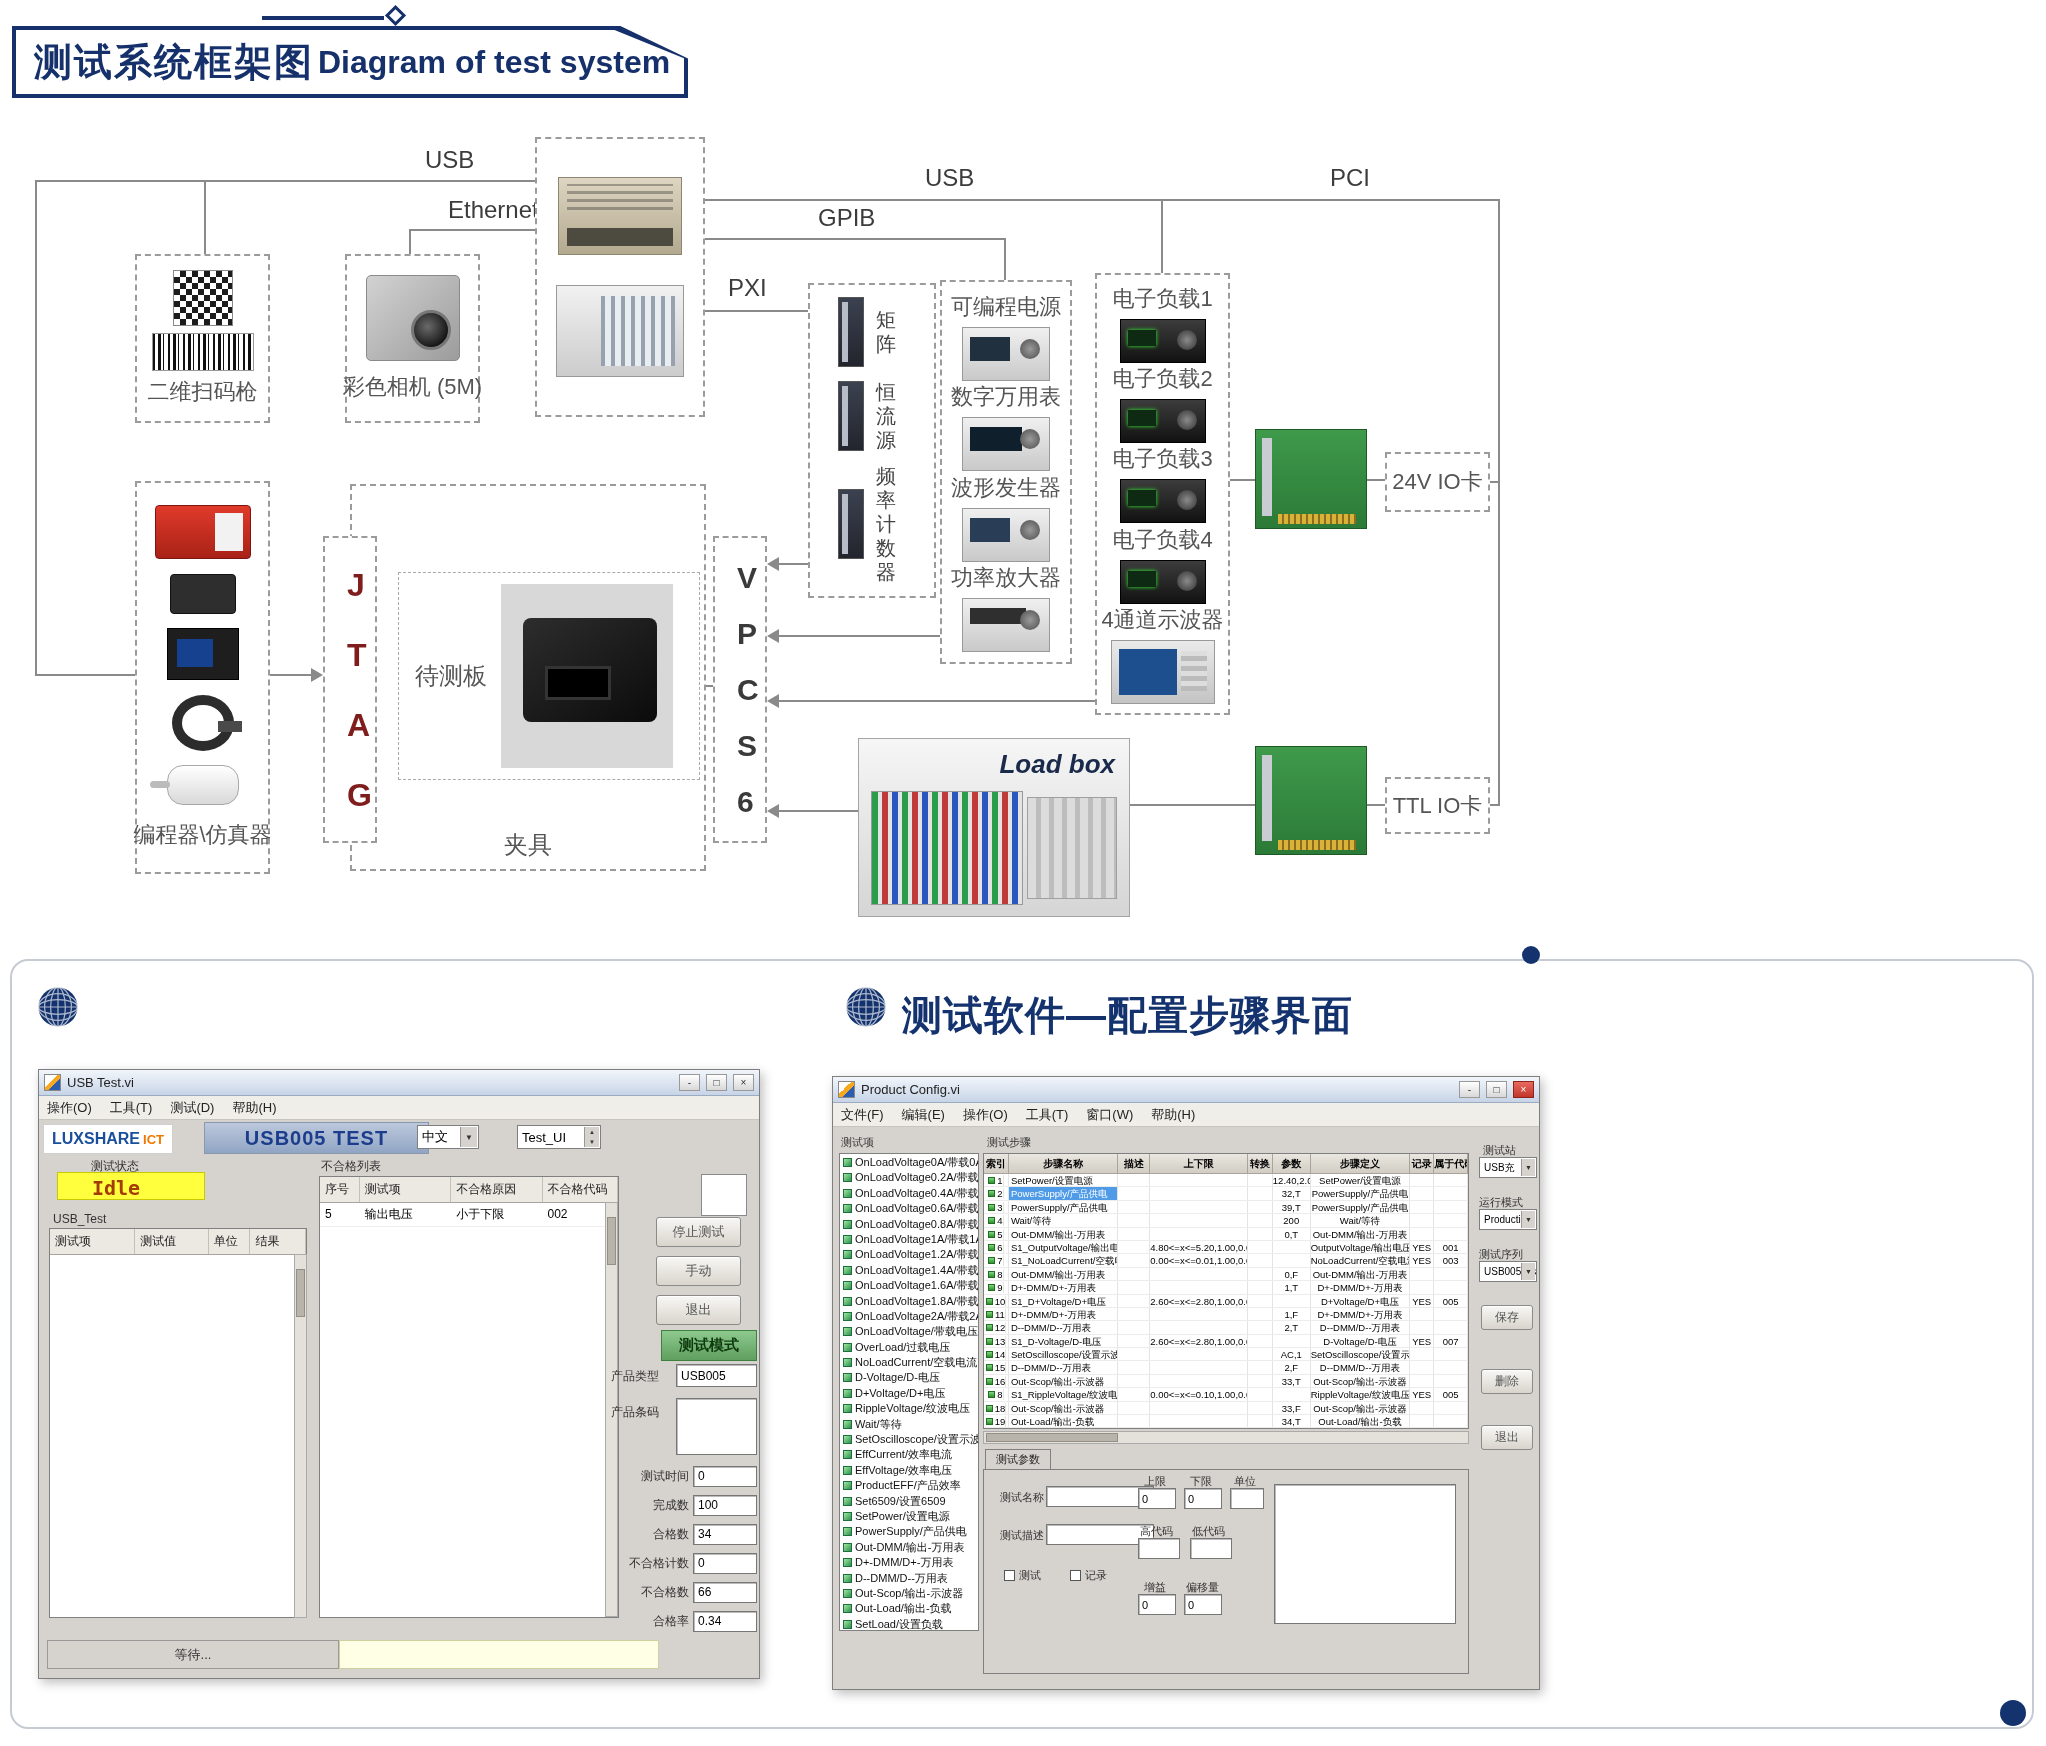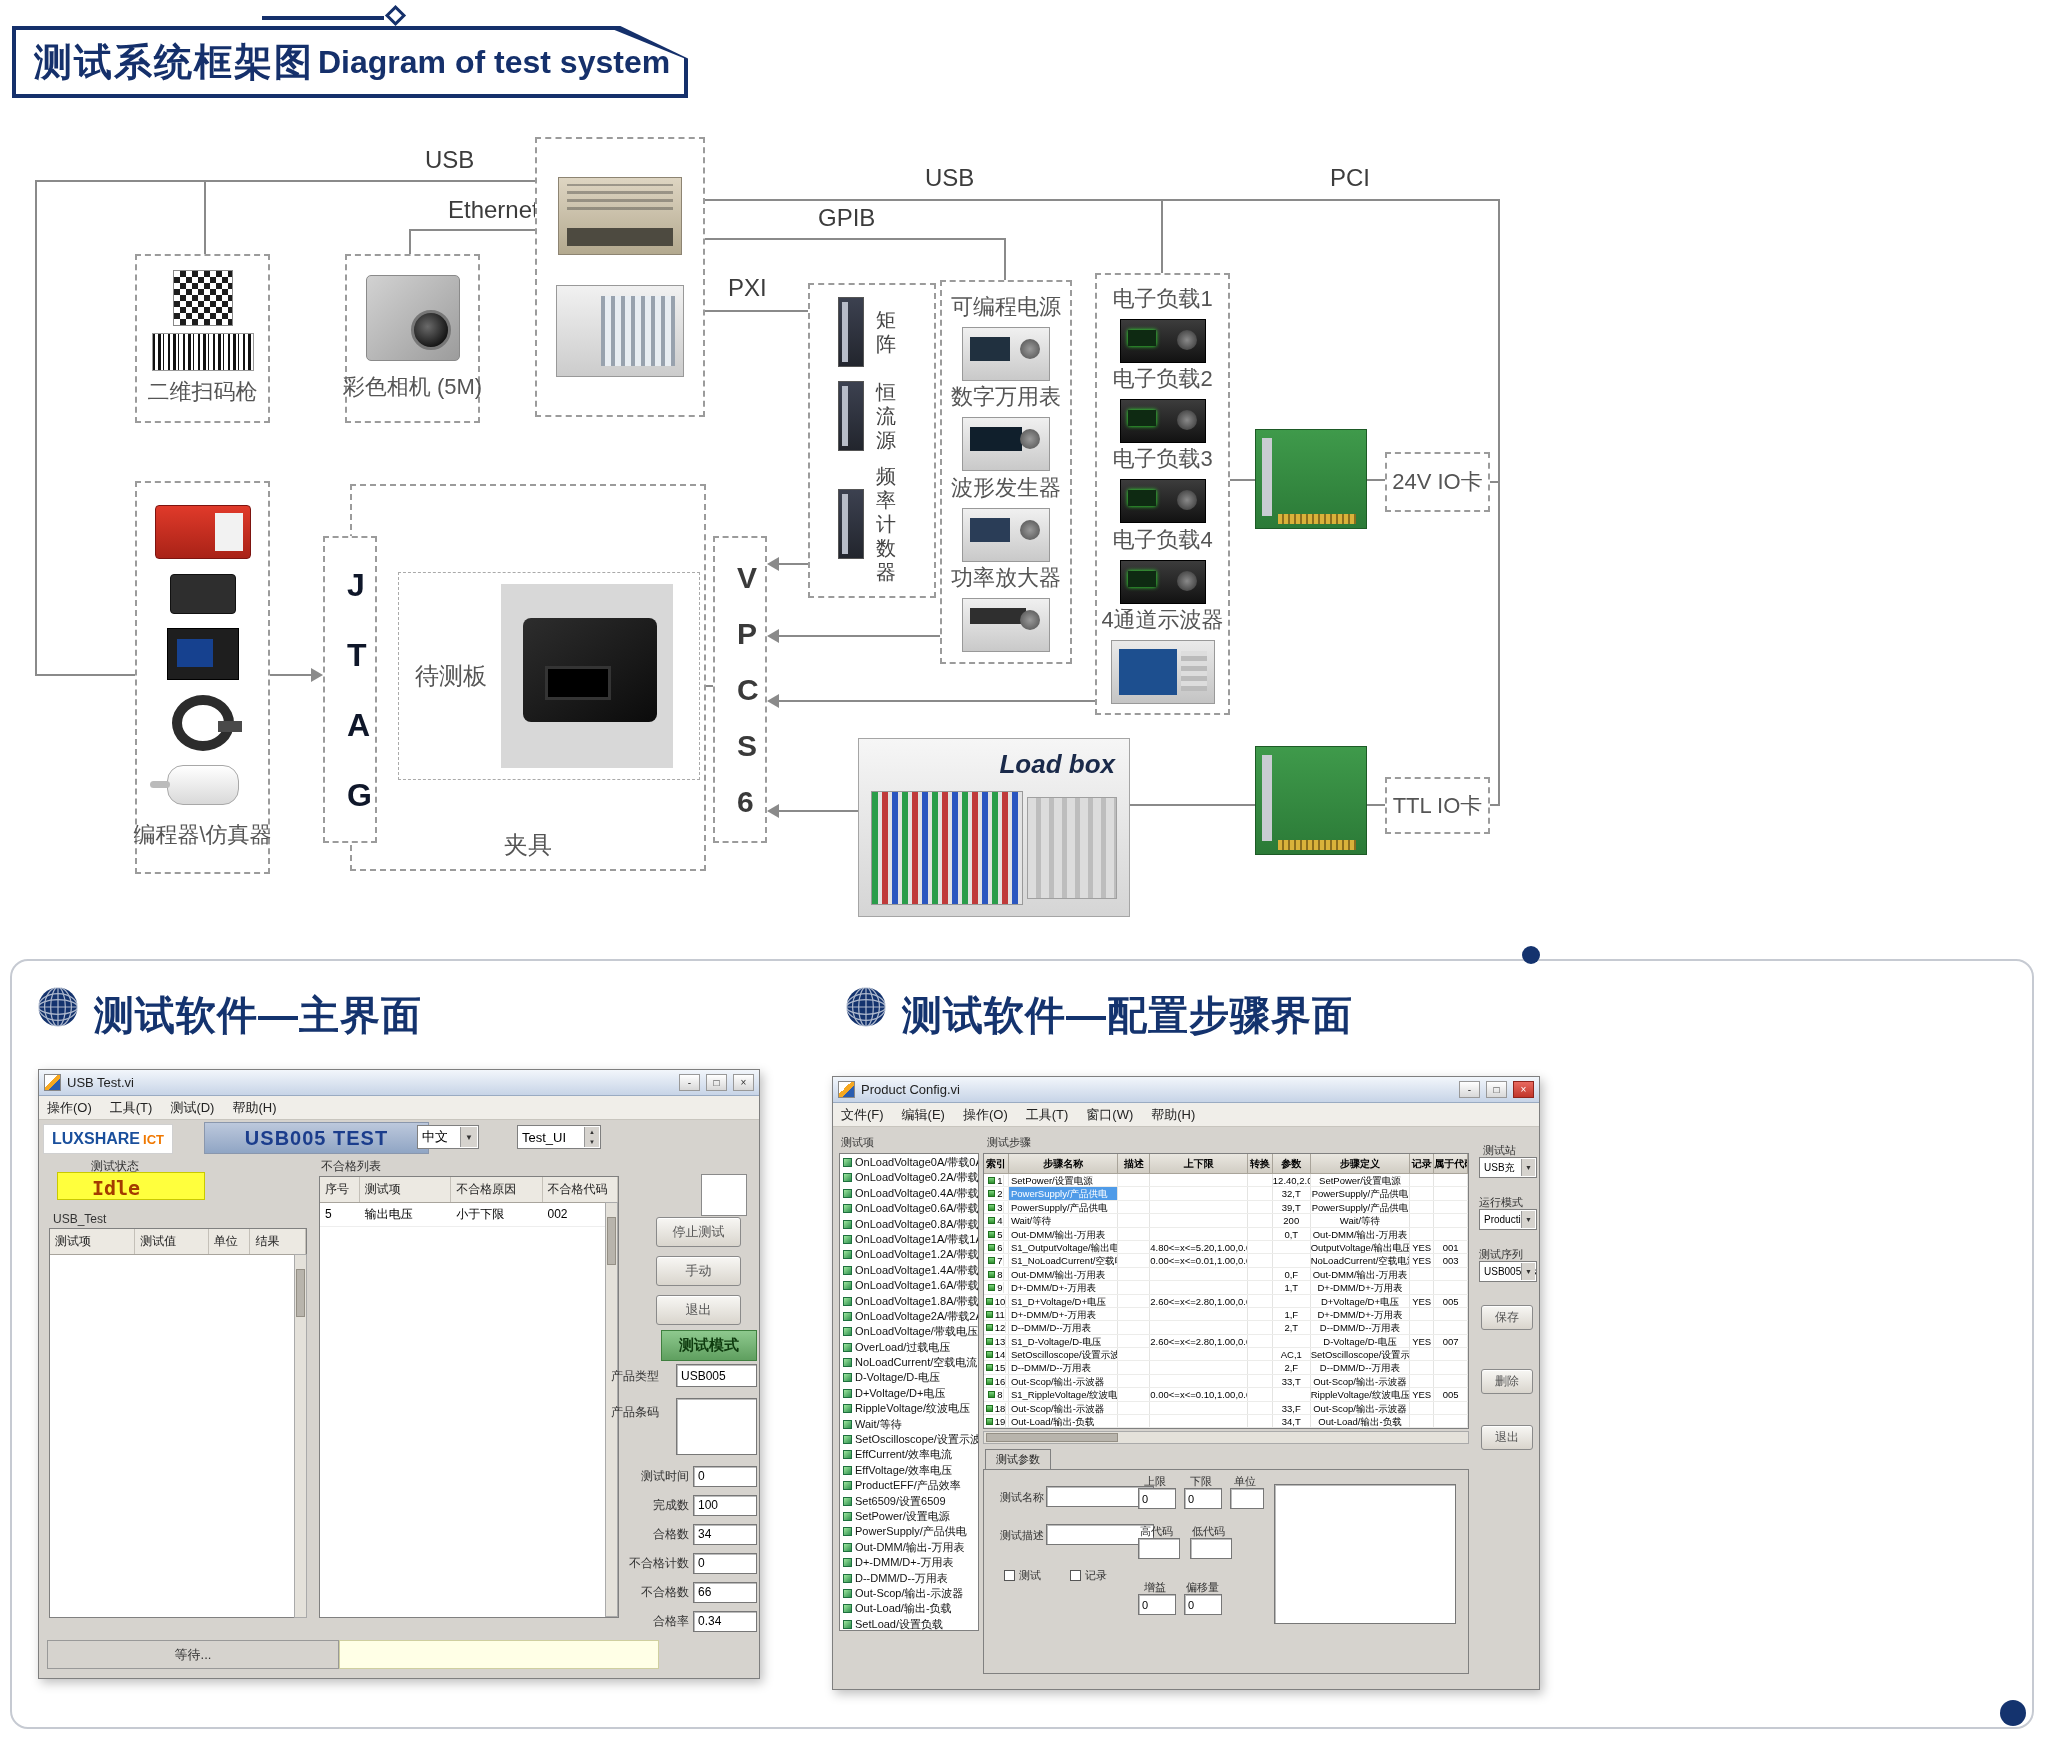--- a/index.html
+++ b/index.html
@@ -308,21 +308,21 @@
     </div>
   </div>
 
   <div class="img-pcicard" style="left:1255px;top:429px;width:112px;height:100px"></div>
 
   <div class="dashed vbox" style="left:1385px;top:452px;width:105px;height:60px">
     <span class="node-label">24V IO卡</span>
   </div>
 
   <div class="dashed vbox" style="left:323px;top:536px;width:54px;height:307px;z-index:2">
-    <div class="vtext" style="font-size:32px;line-height:70px;font-weight:bold;color:#0f172a">JTAG</div>
+    <div class="vtext" style="font-size:32px;line-height:70px;font-weight:bold;color:#7f1d1d">JTAG</div>
   </div>
 
   <div class="dashed" style="left:350px;top:484px;width:356px;height:387px;display:flex;flex-direction:column;justify-content:flex-end;align-items:center;padding-bottom:8px">
     <span class="node-label" style="font-size:24px">夹具</span>
   </div>
 
   <div style="position:absolute;left:398px;top:572px;width:302px;height:208px;border:1px dashed #aaa;background:#fff;display:flex;align-items:center;gap:14px;padding-left:16px">
     <span class="node-label" style="font-size:24px">待测板</span>
     <div class="img-dut"></div>
   </div>
@@ -358,21 +358,20 @@
     <circle cx="18" cy="18" r="16" fill="#14336e"></circle>
     <g stroke="#ffffff" stroke-width="1" fill="none" opacity="0.65">
       <ellipse cx="18" cy="18" rx="16" ry="6"></ellipse>
         <ellipse cx="18" cy="18" rx="16" ry="11"></ellipse>
       <ellipse cx="18" cy="18" rx="6" ry="16"></ellipse>
         <ellipse cx="18" cy="18" rx="11" ry="16"></ellipse>
       <line x1="2" y1="18" x2="34" y2="18"></line>
         <line x1="18" y1="2" x2="18" y2="34"></line>
     </g>
   </svg>
-  <span class="sec-title" style="left:94px;top:988px">测试软件—主界面</span>
 
   <svg class="globe" style="left:844px;top:985px" viewBox="0 0 36 36">
     <circle cx="18" cy="18" r="16" fill="#14336e"></circle>
     <g stroke="#ffffff" stroke-width="1" fill="none" opacity="0.65">
       <ellipse cx="18" cy="18" rx="16" ry="6"></ellipse>
         <ellipse cx="18" cy="18" rx="16" ry="11"></ellipse>
       <ellipse cx="18" cy="18" rx="6" ry="16"></ellipse>
         <ellipse cx="18" cy="18" rx="11" ry="16"></ellipse>
       <line x1="2" y1="18" x2="34" y2="18"></line>
         <line x1="18" y1="2" x2="18" y2="34"></line>

